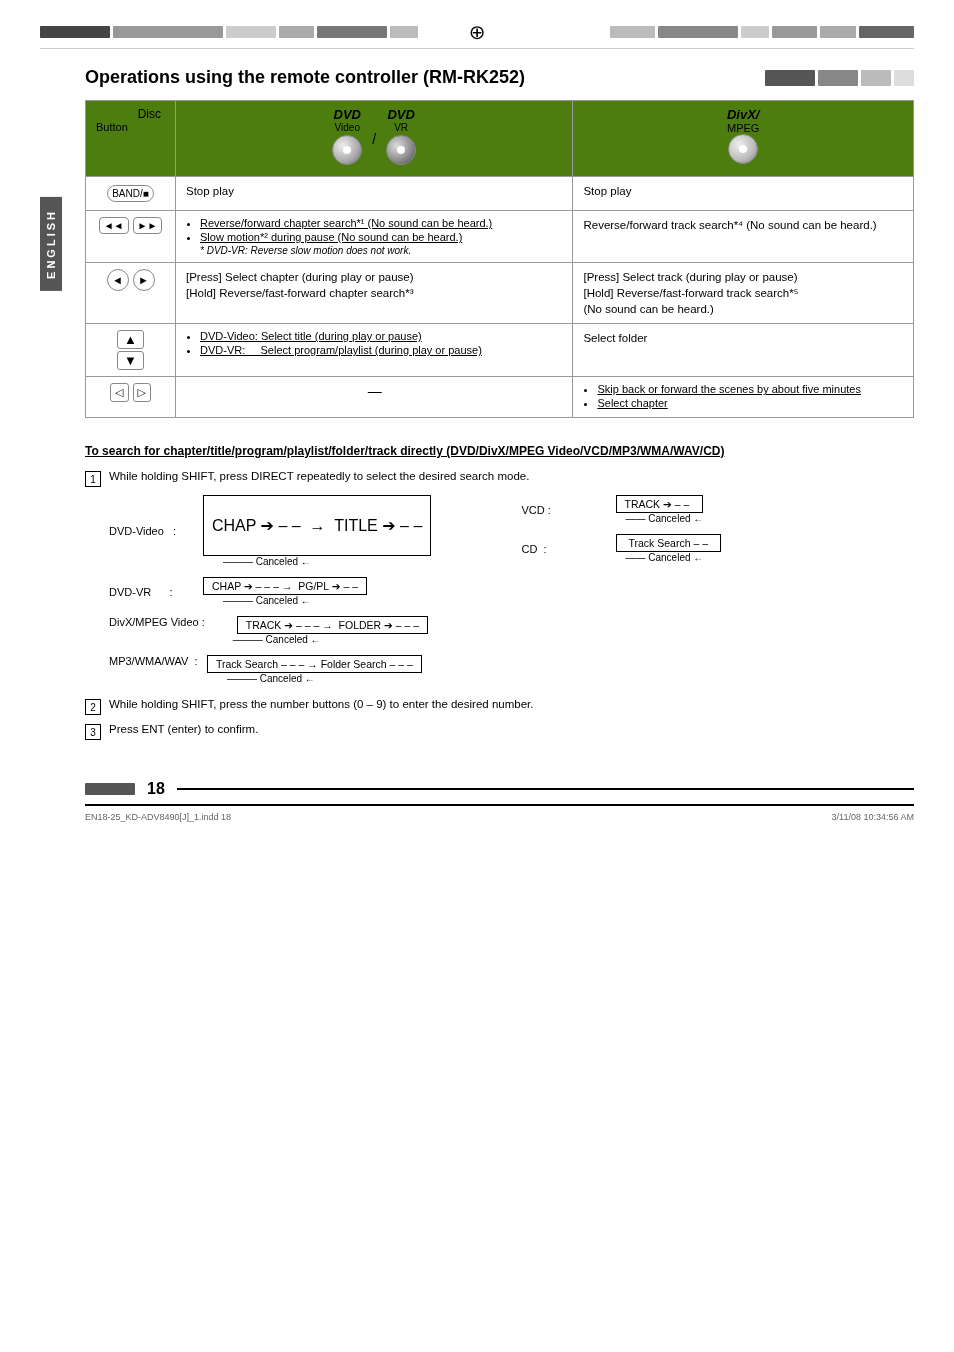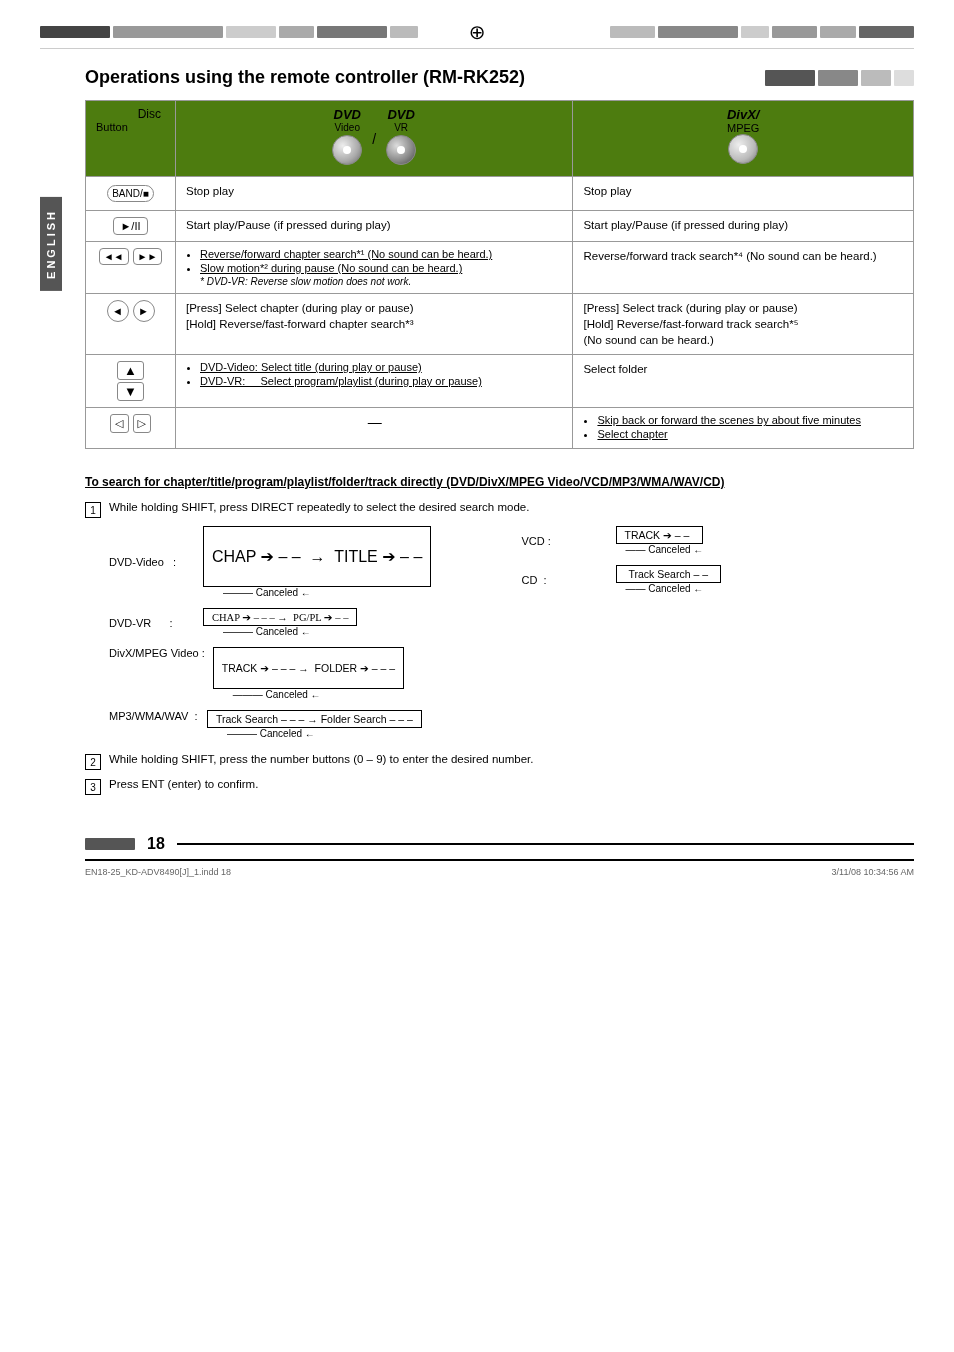--- a/index.html
+++ b/index.html
@@ -266,33 +266,20 @@
             </div>
           </td>
           <td>
             <span class="cell-text">Stop play</span>
           </td>
           <td>
             <span class="cell-text">Stop play</span>
           </td>
         </tr>
 
-        <tr>
-          <td class="icon-cell">
-            <div style="text-align:center;">
-              <div style="font-size:11px;border:1px solid #888;border-radius:4px;padding:2px 6px;display:inline-block;">►/II</div>
-            </div>
-          </td>
-          <td>
-            <span class="cell-text">Start play/Pause (if pressed during play)</span>
-          </td>
-          <td>
-            <span class="cell-text">Start play/Pause (if pressed during play)</span>
-          </td>
-        </tr>
 
         <tr>
           <td class="icon-cell">
             <div style="text-align:center;display:flex;gap:4px;justify-content:center;">
               <div style="font-size:10px;border:1px solid #888;border-radius:4px;padding:2px 4px;display:inline-block;">◄◄</div>
               <div style="font-size:10px;border:1px solid #888;border-radius:4px;padding:2px 4px;display:inline-block;">►►</div>
             </div>
           </td>
           <td>
             <ul class="cell-list">
@@ -382,33 +369,33 @@
               </div>
               <div style="font-size:10px;padding-left:20px;white-space:nowrap;">
                 ——— Canceled ←
               </div>
             </div>
           </div>
 
           <div class="flow-row" style="margin-bottom:10px;">
             <span class="flow-section-label">DVD-VR&nbsp;&nbsp;&nbsp;&nbsp;&nbsp;&nbsp;:</span>
             <div>
-              <div style="border:1px solid #000;padding:2px 8px;font-size:10.5px;white-space:nowrap;font-family:Liberation Serif, serif;">
+              <div style="border:1px solid #000;padding:2px 8px;font-size:10.5px;white-space:nowrap;">
                 CHAP ➔ – – –&nbsp;→&nbsp; PG/PL ➔ – –
               </div>
               <div style="font-size:10px;padding-left:20px;white-space:nowrap;">
                 ——— Canceled ←
               </div>
             </div>
           </div>
 
           <div class="flow-row" style="margin-bottom:10px;align-items:flex-start;">
             <span class="flow-section-label" style="white-space:nowrap;">DivX/MPEG Video :</span>
             <div style="margin-left:4px;">
-              <div style="border:1px solid #000;padding:14px 8px;font-size:10.5px;white-space:nowrap;">
+              <div style="border:1px solid #000;padding:2px 8px;font-size:10.5px;white-space:nowrap;margin-left:24px;">
                 TRACK ➔ – – –&nbsp;→&nbsp; FOLDER ➔ – – –
               </div>
               <div style="font-size:10px;padding-left:20px;white-space:nowrap;">
                 ——— Canceled ←
               </div>
             </div>
           </div>
 
           <div class="flow-row" style="align-items:flex-start;">
             <span class="flow-section-label" style="white-space:nowrap;">MP3/WMA/WAV &nbsp;:</span>

